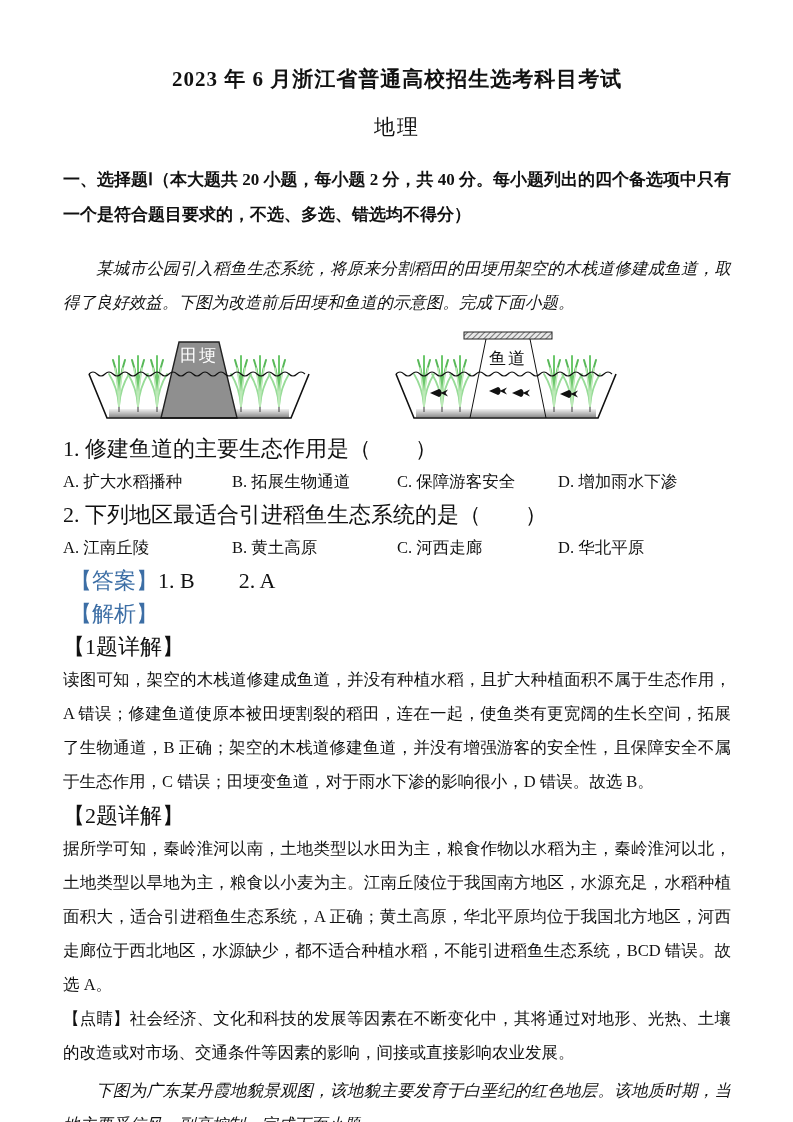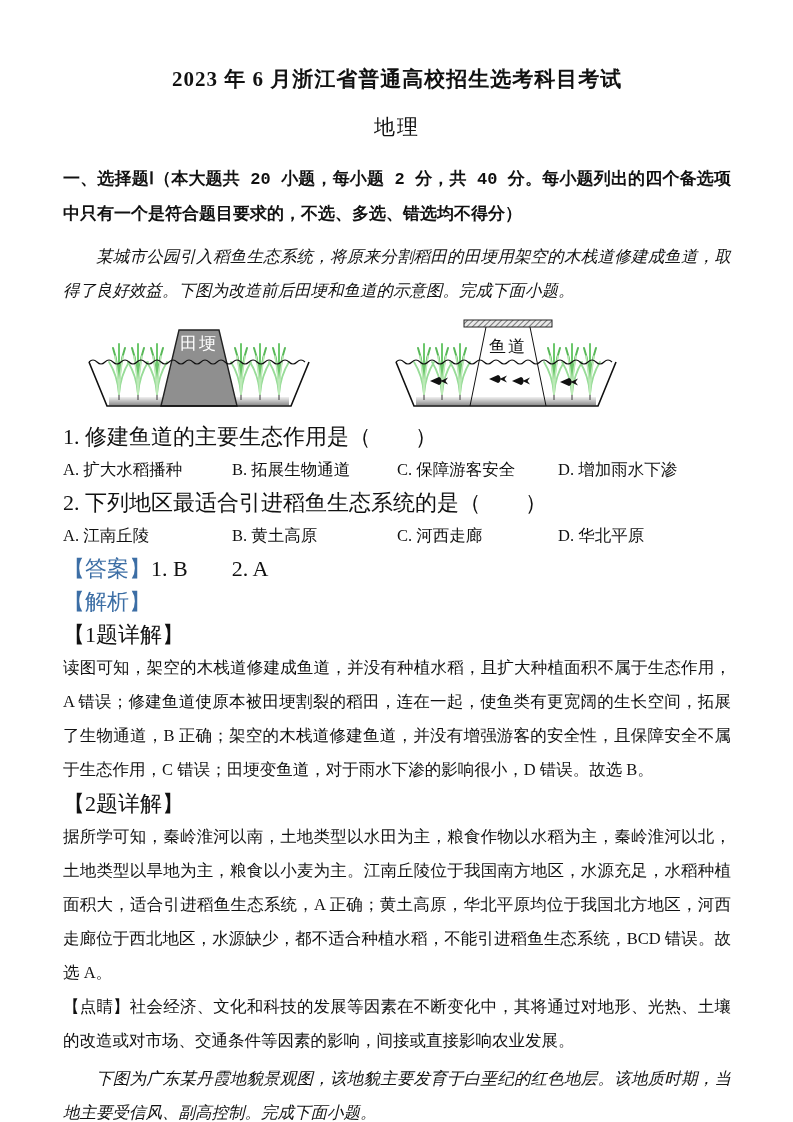--- a/index.html
+++ b/index.html
@@ -19,44 +19,44 @@
     letter-spacing:1px;
   }
   .doc-subject{
     margin-top:18px;
     font-size:21px;font-weight:normal;
     text-align:center;line-height:30px;
     letter-spacing:2px;
   }
   .section-header{
     margin-top:20px;
-    font-family:Liberation Mono, monospace;
+    font-family:Liberation Serif, serif;
     font-size:17px;font-weight:bold;
     line-height:35px;text-align:justify;
   }
   .passage{
-    margin-top:8px;
+    margin-top:20px;
     font-size:16.5px;line-height:34px;
     font-style:italic;
     text-align:justify;
     text-indent:33px;
   }
   .figure-row{
     display:flex;align-items:flex-start;gap:75px;
     margin:10px 0 8px 20px;
   }
   .stem,.answer-line,.heading-line{
     font-size:22px;line-height:33px;
   }
   .options{
     display:grid;
     grid-template-columns:169px 165px 161px auto;
     font-size:16.5px;line-height:33px;
   }
-  .answer-label{color:#3c6ea5;}
+  .answer-label{color:#3c6ea5;margin-left:7px;}
   .body-para{
     font-size:16.5px;line-height:34px;
     text-align:justify;margin:0;
   }
   .tip-label{font-weight:normal;}
   svg text{font-family:"Liberation Serif","DejaVu Serif",serif;}
 </style>
 </head>
 <body>
 

